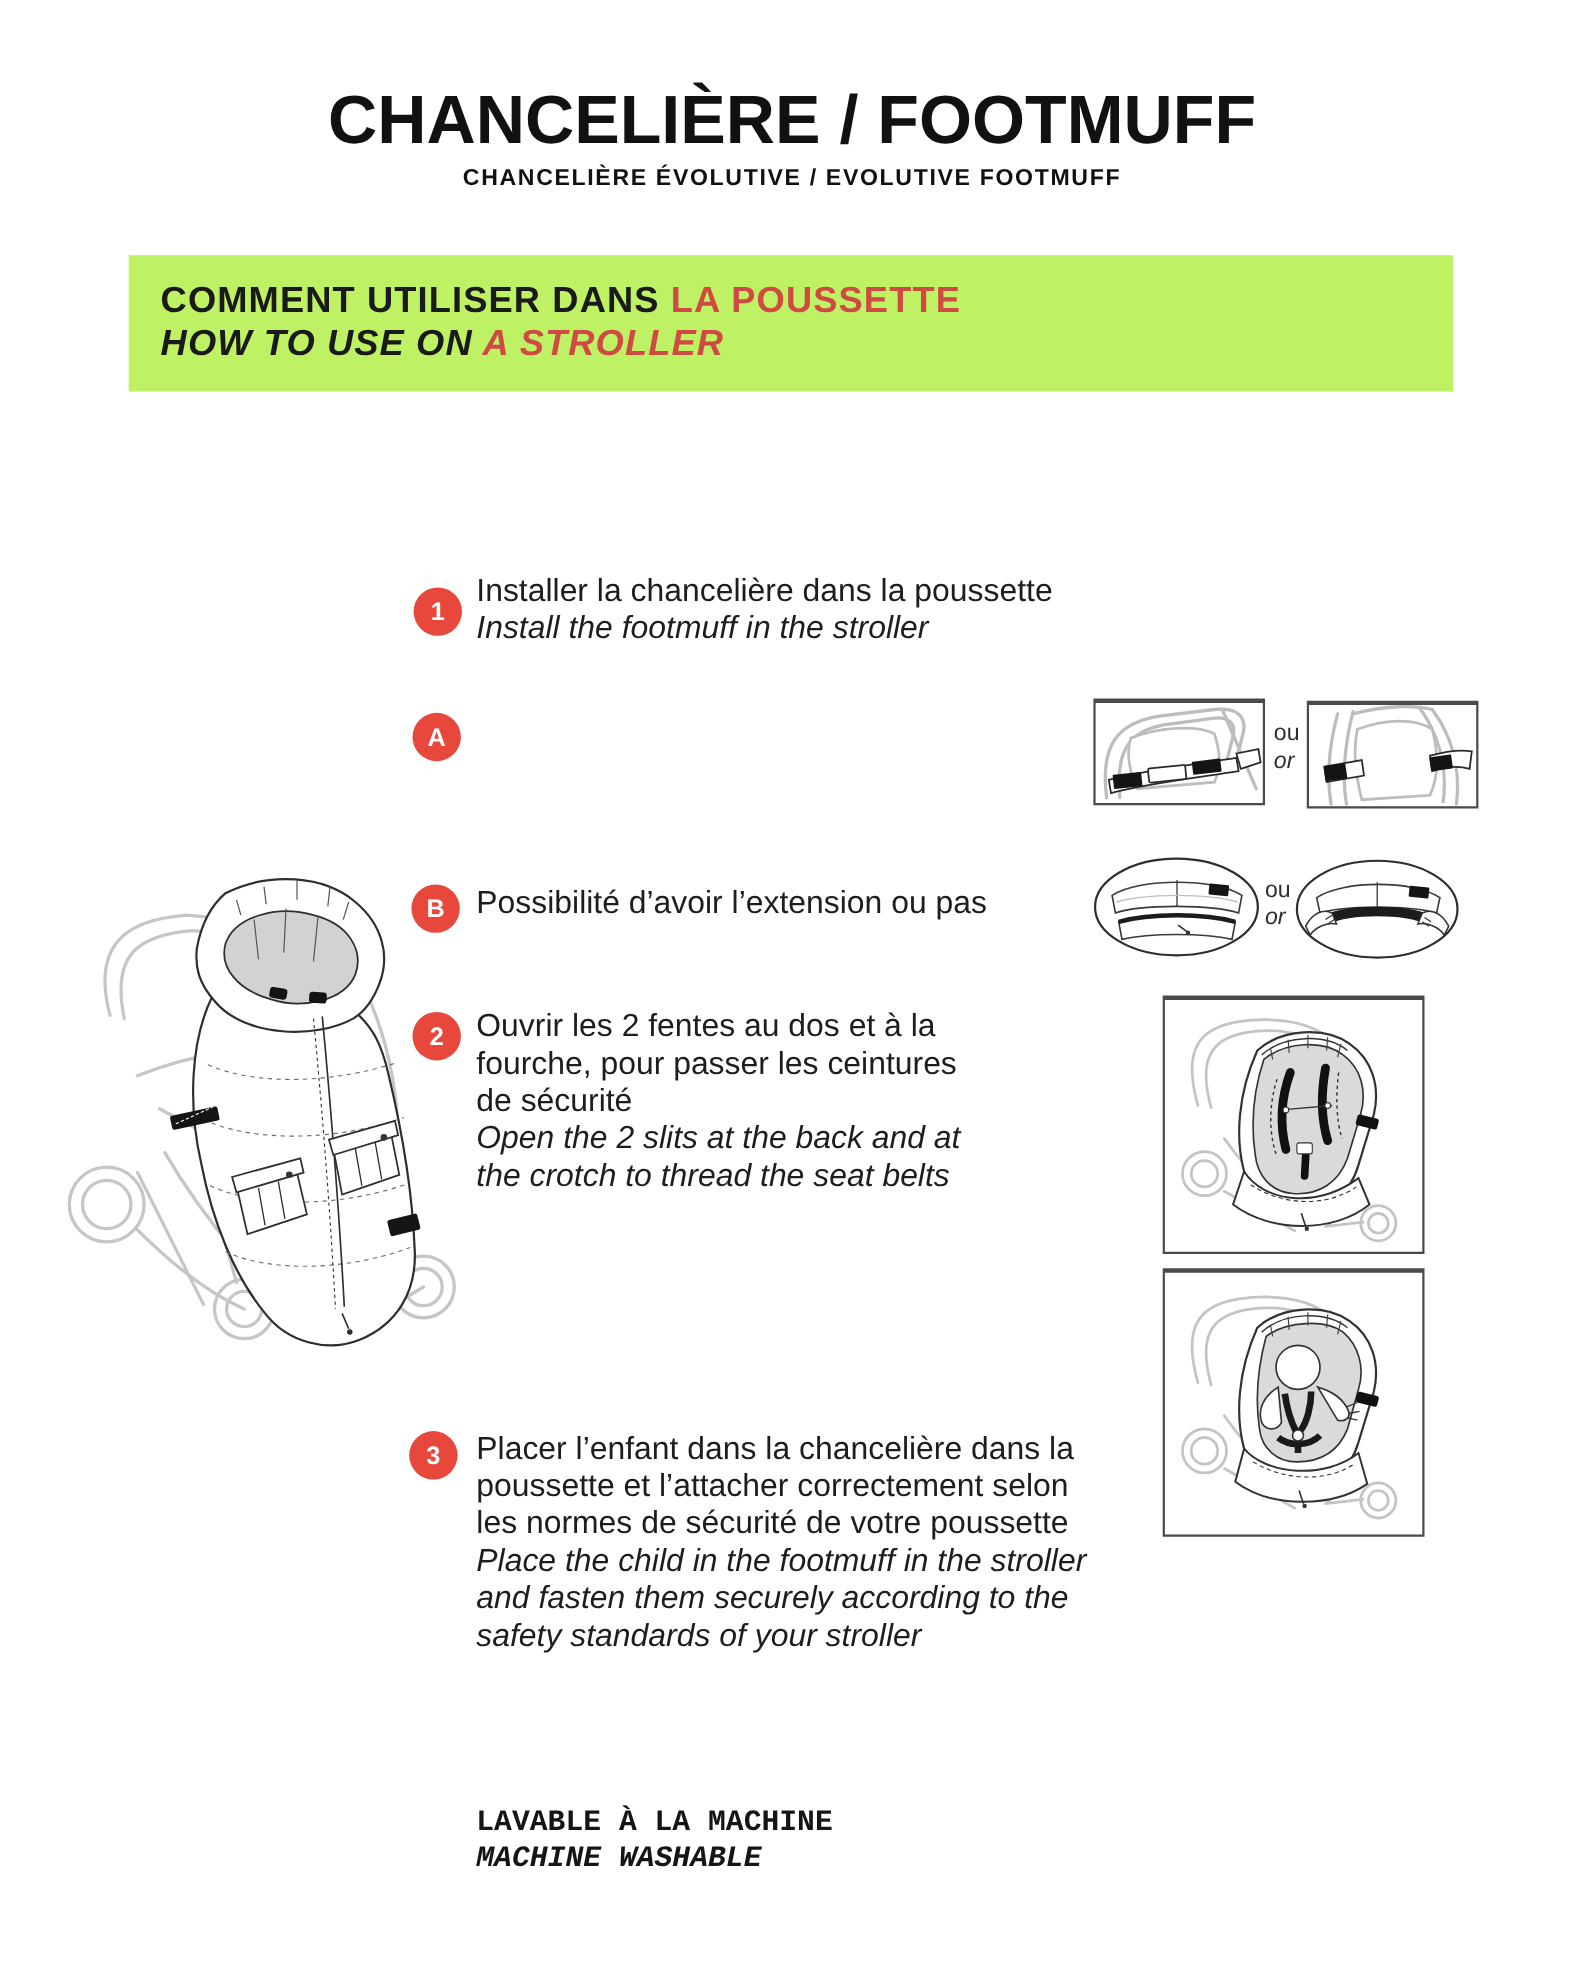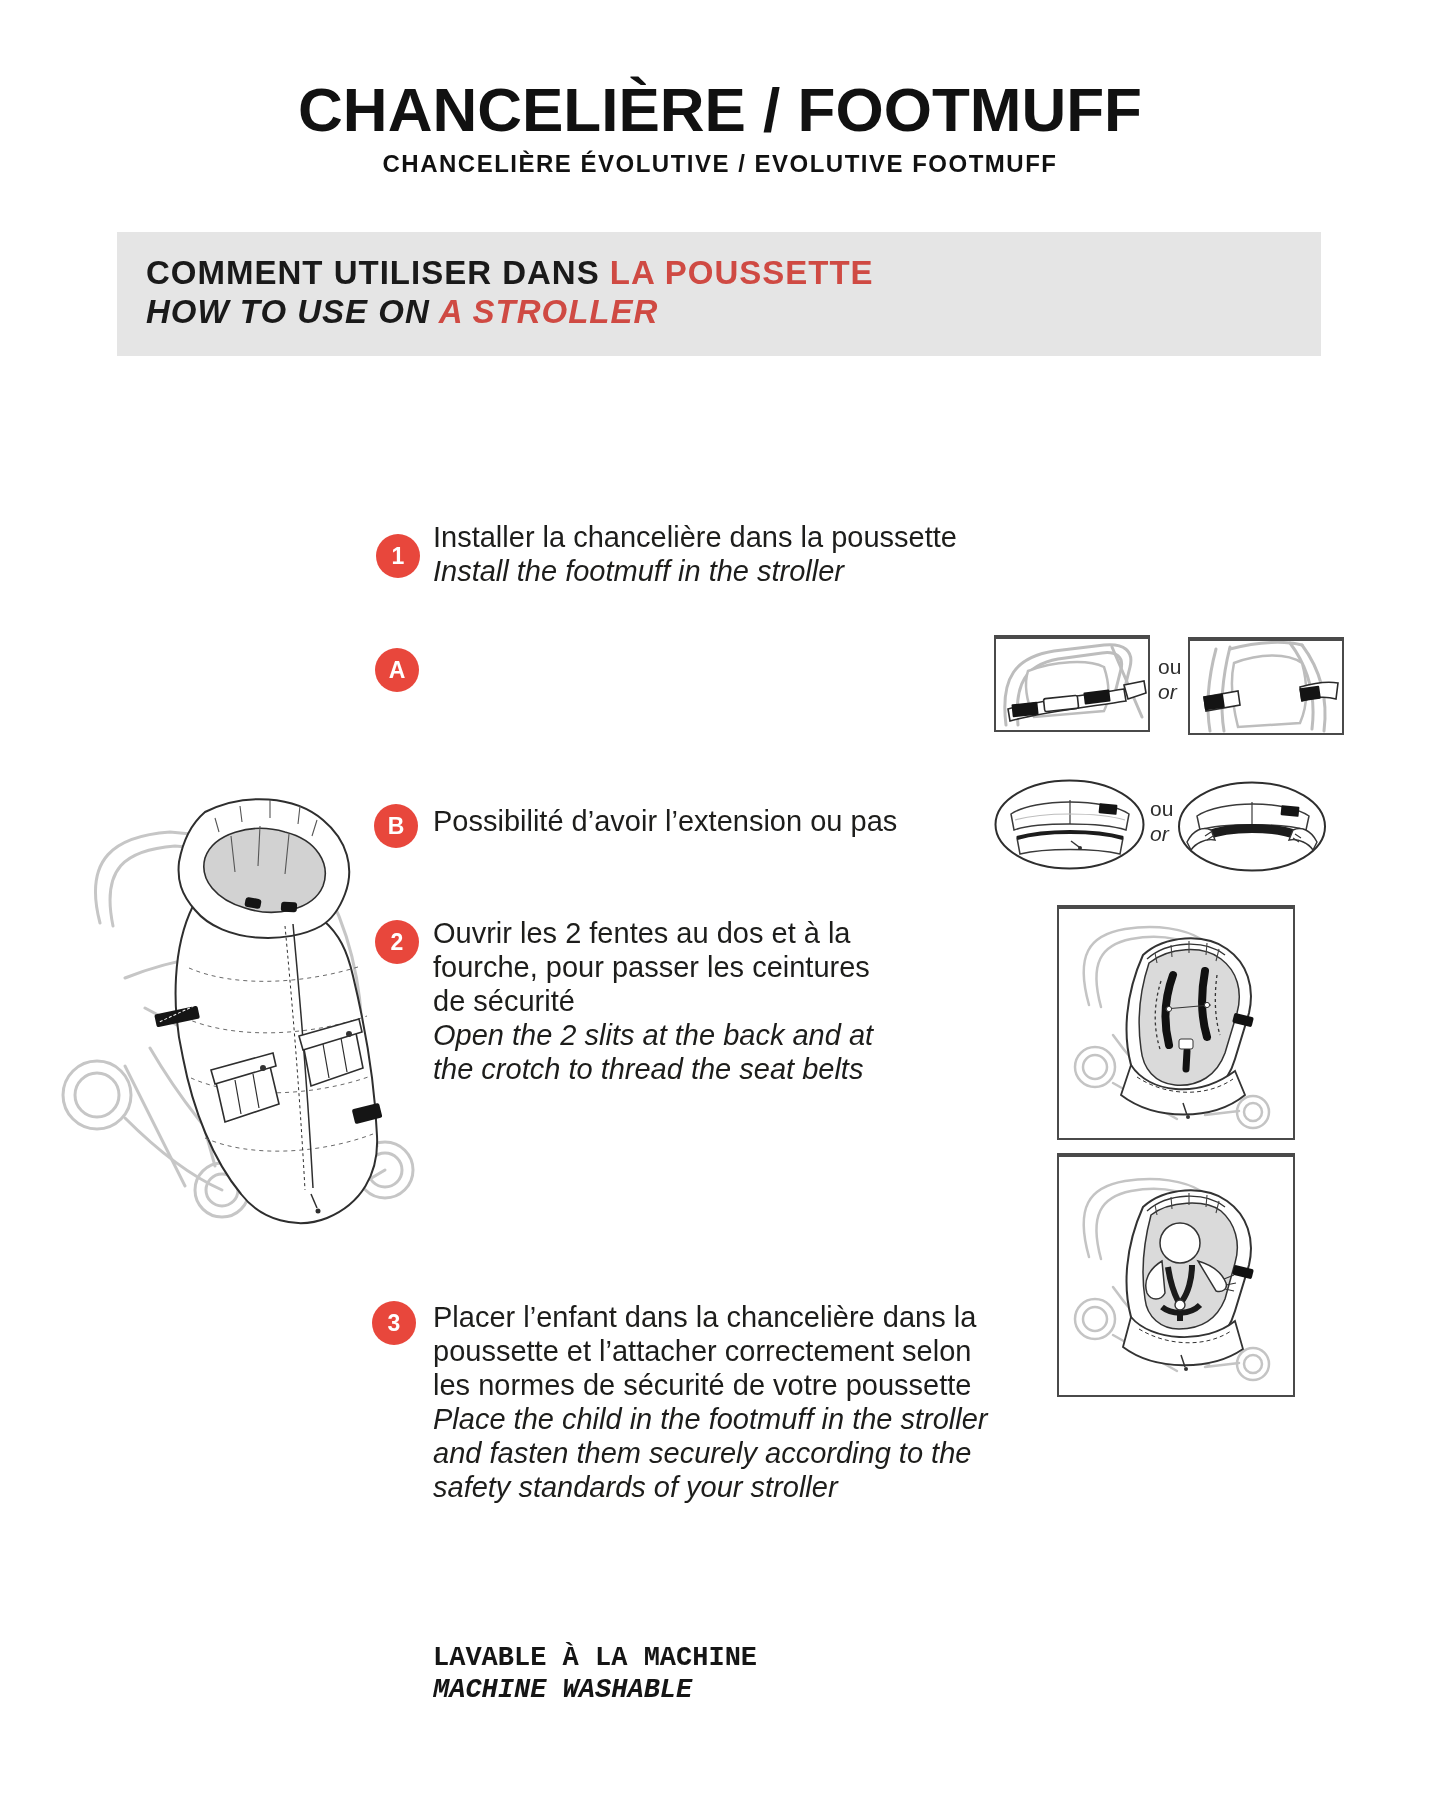--- a/index.html
+++ b/index.html
@@ -1,22 +1,22 @@
 <!DOCTYPE html>
 <html><head>
 <meta charset="utf-8">
 <style>
   html,body{margin:0;padding:0;background:#fff;}
   .page{position:relative;width:1440px;height:1800px;background:#fff;overflow:hidden;
         font-family:"Liberation Sans",sans-serif;color:#1d1d1b;border-right:2px solid #dedede;}
   .title{position:absolute;top:74px;left:0;width:1440px;text-align:center;
          font-size:62px;font-weight:bold;letter-spacing:0px;color:#111;}
   .subtitle{position:absolute;top:150px;left:0;width:1440px;text-align:center;
-            font-size:24px;font-weight:bold;letter-spacing:1.5px;color:#111;}
-  .banner{position:absolute;left:117px;top:232px;width:1204px;height:124px;background:#e5e5e5;}
+            font-size:21px;font-weight:bold;letter-spacing:1.5px;color:#111;}
+  .banner{position:absolute;left:117px;top:232px;width:1204px;height:124px;background:#bef264;}
   .banner .ln{margin-left:29px;font-size:33px;font-weight:bold;letter-spacing:1px;line-height:39px;color:#1a1a1a;}
   .banner .ln1{padding-top:21px;}
   .banner .ln2{font-style:italic;}
   .red{color:#cf4a43;}
   .marker{position:absolute;width:44px;height:44px;border-radius:50%;background:#e8473c;
           color:#fff;font-size:23px;font-weight:bold;display:flex;align-items:center;justify-content:center;}
   .steptext{position:absolute;left:433px;font-size:29px;line-height:34px;color:#1d1d1b;}
   .fr{white-space:pre-line;}
   .en{white-space:pre-line;font-style:italic;}
   .ouor{position:absolute;font-size:21px;line-height:25px;color:#2e2e2e;}

